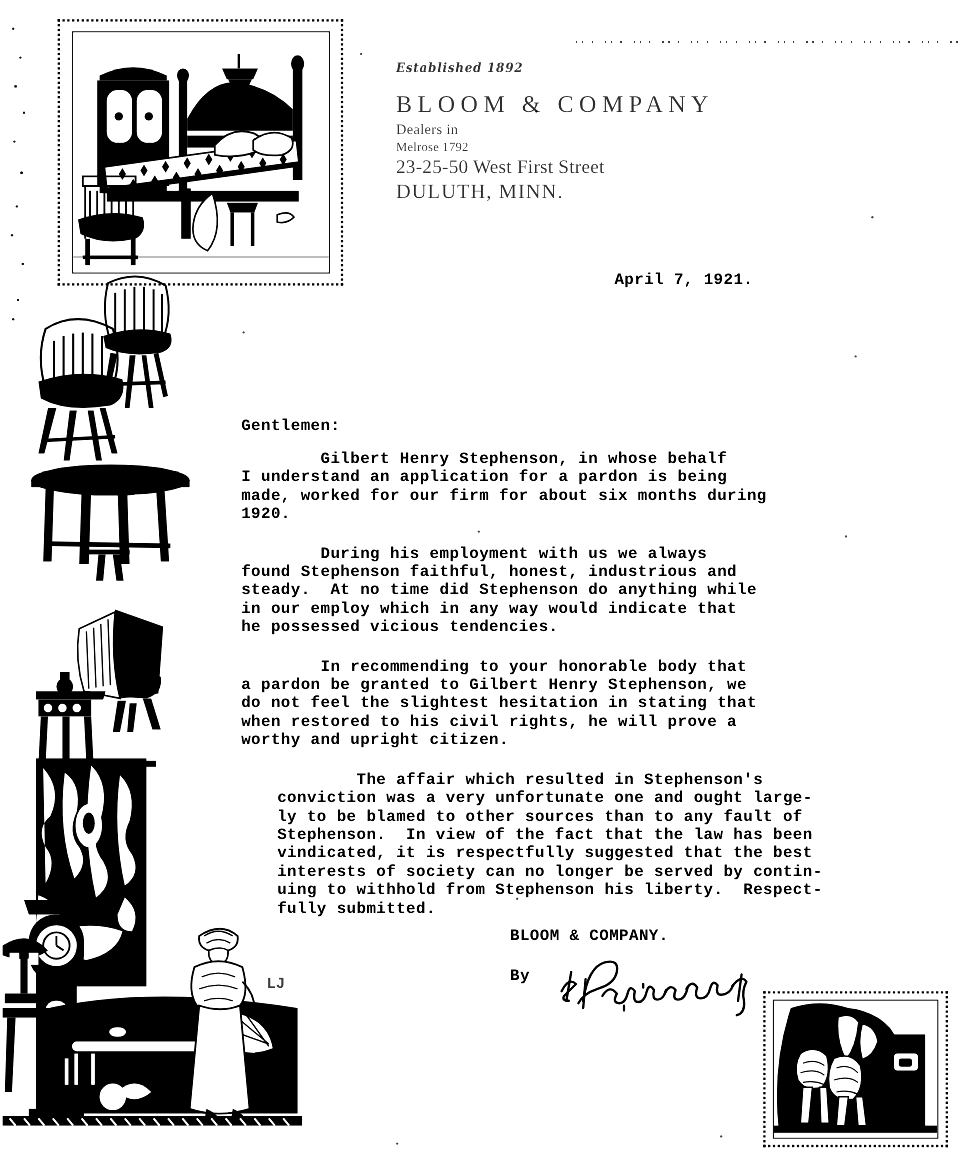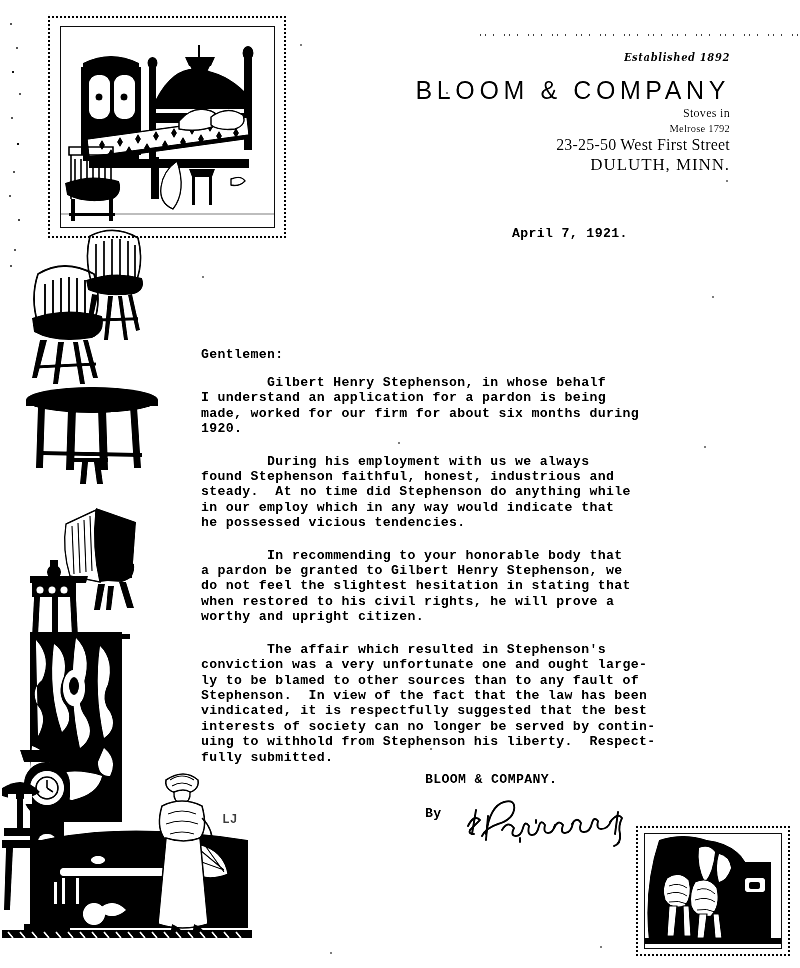--- a/index.html
+++ b/index.html
@@ -39,35 +39,35 @@
         #222 13px 14px, transparent 14px 24px);
     opacity: .8;
   }
 
   
   .letterhead {
     position: absolute;
     left: 330px;
     top: 52px;
     width: 400px;
-    text-align: right;
-    color: #0f172a;
+    text-align: left;
+    color: #a21caf;
   }
   .established {
     font-family: "DejaVu Serif", serif;
     font-style: italic;
     font-weight: bold;
     font-size: 10px;
     letter-spacing: .6px;
     margin-bottom: 14px;
     transform: scaleY(1.08);
   }
   .company-name {
-    font-family: Liberation Sans, sans-serif;
-    font-size: 25px;
+    font-family: Liberation Serif, serif;
+    font-size: 20px;
     letter-spacing: 4.6px;
     font-weight: normal;
     line-height: 1.05;
     margin-bottom: 3px;
   }
   .dealers-in {
     font-family: "Liberation Serif", serif;
     font-size: 12px;
     letter-spacing: .3px;
     margin-bottom: 2px;
@@ -123,21 +123,21 @@
     left: 201px;
     top: 347px;
   }
   .body-block {
     position: absolute;
     left: 201px;
     top: 375px;
     width: 530px;
   }
   .para { margin: 0 0 17px 0; }
-  .para:last-child { margin-bottom: 0; }
+  .para:last-child { margin-bottom: 0; margin-left: 30px; }
 
   .sig-company {
     position: absolute;
     left: 425px;
     top: 772px;
   }
   .sig-by {
     position: absolute;
     left: 425px;
     top: 806px;
@@ -500,21 +500,21 @@
         <circle cx="2" cy="182" r="1"></circle>
         <circle cx="11" cy="206" r="1.1"></circle>
       <circle cx="7" cy="236" r="1"></circle>
         <circle cx="3" cy="252" r="1"></circle>
     </g>
   </svg>
 
   <div class="letterhead">
     <div class="established">Established 1892</div>
     <div class="company-name">BLOOM &amp; COMPANY</div>
-    <div class="dealers-in">Stoves in</div>
+    <div class="dealers-in">Dealers in</div>
     <div class="phone-line">Melrose 1792</div>
     <div class="street-line">23-25-50 West First Street</div>
     <div class="city-line">DULUTH, MINN.</div>
   </div>
 
   <div class="tw date-line">April 7, 1921.</div>
 
 
   <div class="tw salutation">Gentlemen:</div>
 

